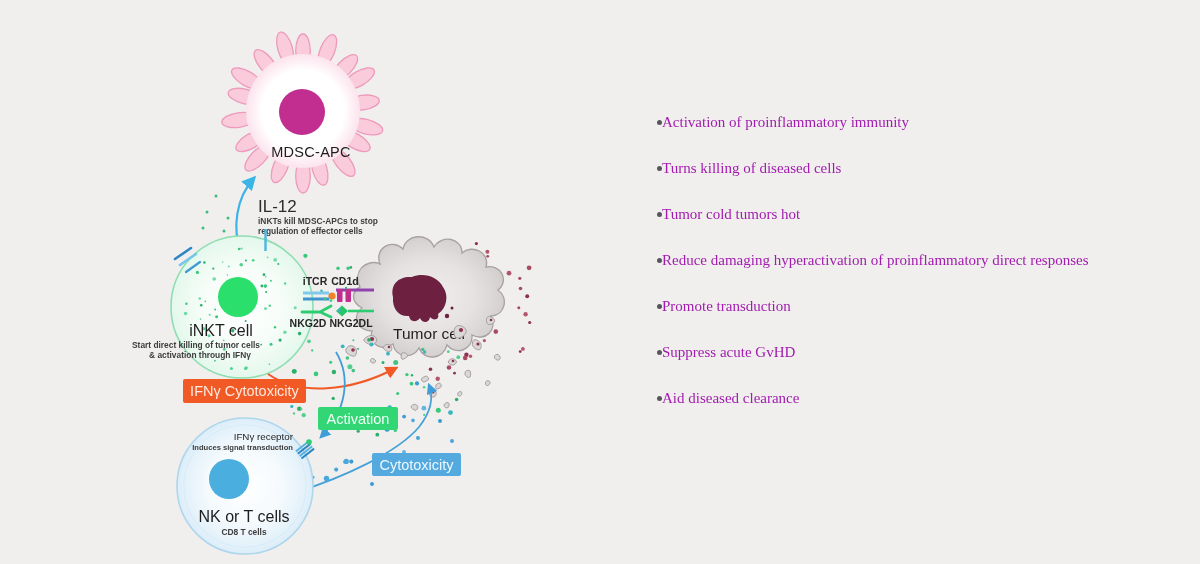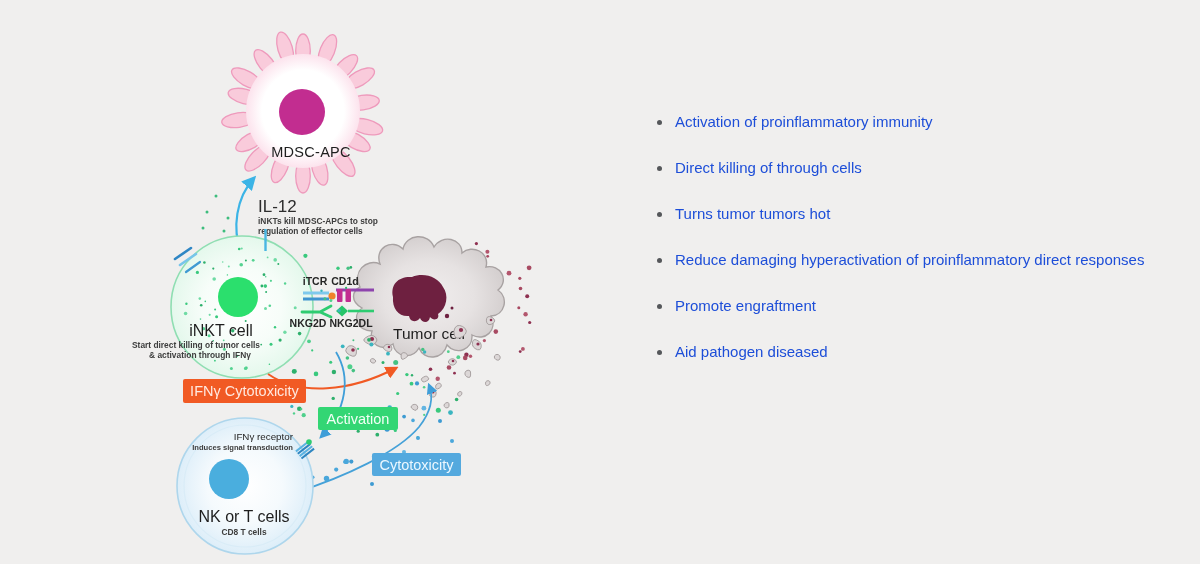--- a/index.html
+++ b/index.html
@@ -1,21 +1,21 @@
 <!DOCTYPE html>
 <html><head>
 <meta charset="utf-8">
 <style>
   html,body{margin:0;padding:0;}
   body{font-family:"Liberation Sans",sans-serif;background:#f0efee;}
   .stage{position:relative;width:1200px;height:564px;background:#f0efee;overflow:hidden;}
   .diagram-svg{position:absolute;left:0;top:0;}
   svg text{font-family:"Liberation Sans",sans-serif;}
   .benefits{position:absolute;left:657px;top:112px;width:530px;margin:0;padding:0;list-style:none;}
-  .benefits li{display:flex;align-items:flex-start;gap:13px;margin:0 0 26px 0;font-size:15px;line-height:20px;color:#1d4ed8;}
+  .benefits li{display:flex;align-items:flex-start;gap:0;margin:0 0 26px 0;font-size:15px;line-height:20px;color:#a21caf;font-family:Liberation Serif, serif;}
   .benefits .dot{flex:0 0 auto;width:5px;height:5px;border-radius:50%;background:#55575a;margin-top:8px;}
 </style>
 </head>
 <body>
 
 <div class="stage">
 
   <svg class="diagram-svg" width="620" height="564" viewBox="0 0 620 564">
     <defs>
       <radialGradient id="gMdsc">
@@ -354,32 +354,36 @@
     </g>
   </svg>
 
   <ul class="benefits">
     <li>
         <span class="dot"></span>
         <span>Activation of proinflammatory immunity</span>
       </li>
     <li>
         <span class="dot"></span>
-        <span>Direct killing of through cells</span>
-      </li>
-    <li>
-        <span class="dot"></span>
-        <span>Turns tumor tumors hot</span>
+        <span>Turns killing of diseased cells</span>
+      </li>
+    <li>
+        <span class="dot"></span>
+        <span>Tumor cold tumors hot</span>
       </li>
     <li>
         <span class="dot"></span>
         <span>Reduce damaging hyperactivation of proinflammatory direct responses</span>
       </li>
     <li>
         <span class="dot"></span>
-        <span>Promote engraftment</span>
-      </li>
-    <li>
-        <span class="dot"></span>
-        <span>Aid pathogen diseased</span>
+        <span>Promote transduction</span>
+      </li>
+    <li>
+        <span class="dot"></span>
+        <span>Suppress acute GvHD</span>
+      </li>
+    <li>
+        <span class="dot"></span>
+        <span>Aid diseased clearance</span>
       </li>
   </ul>
 </div>
 
 </body></html>

